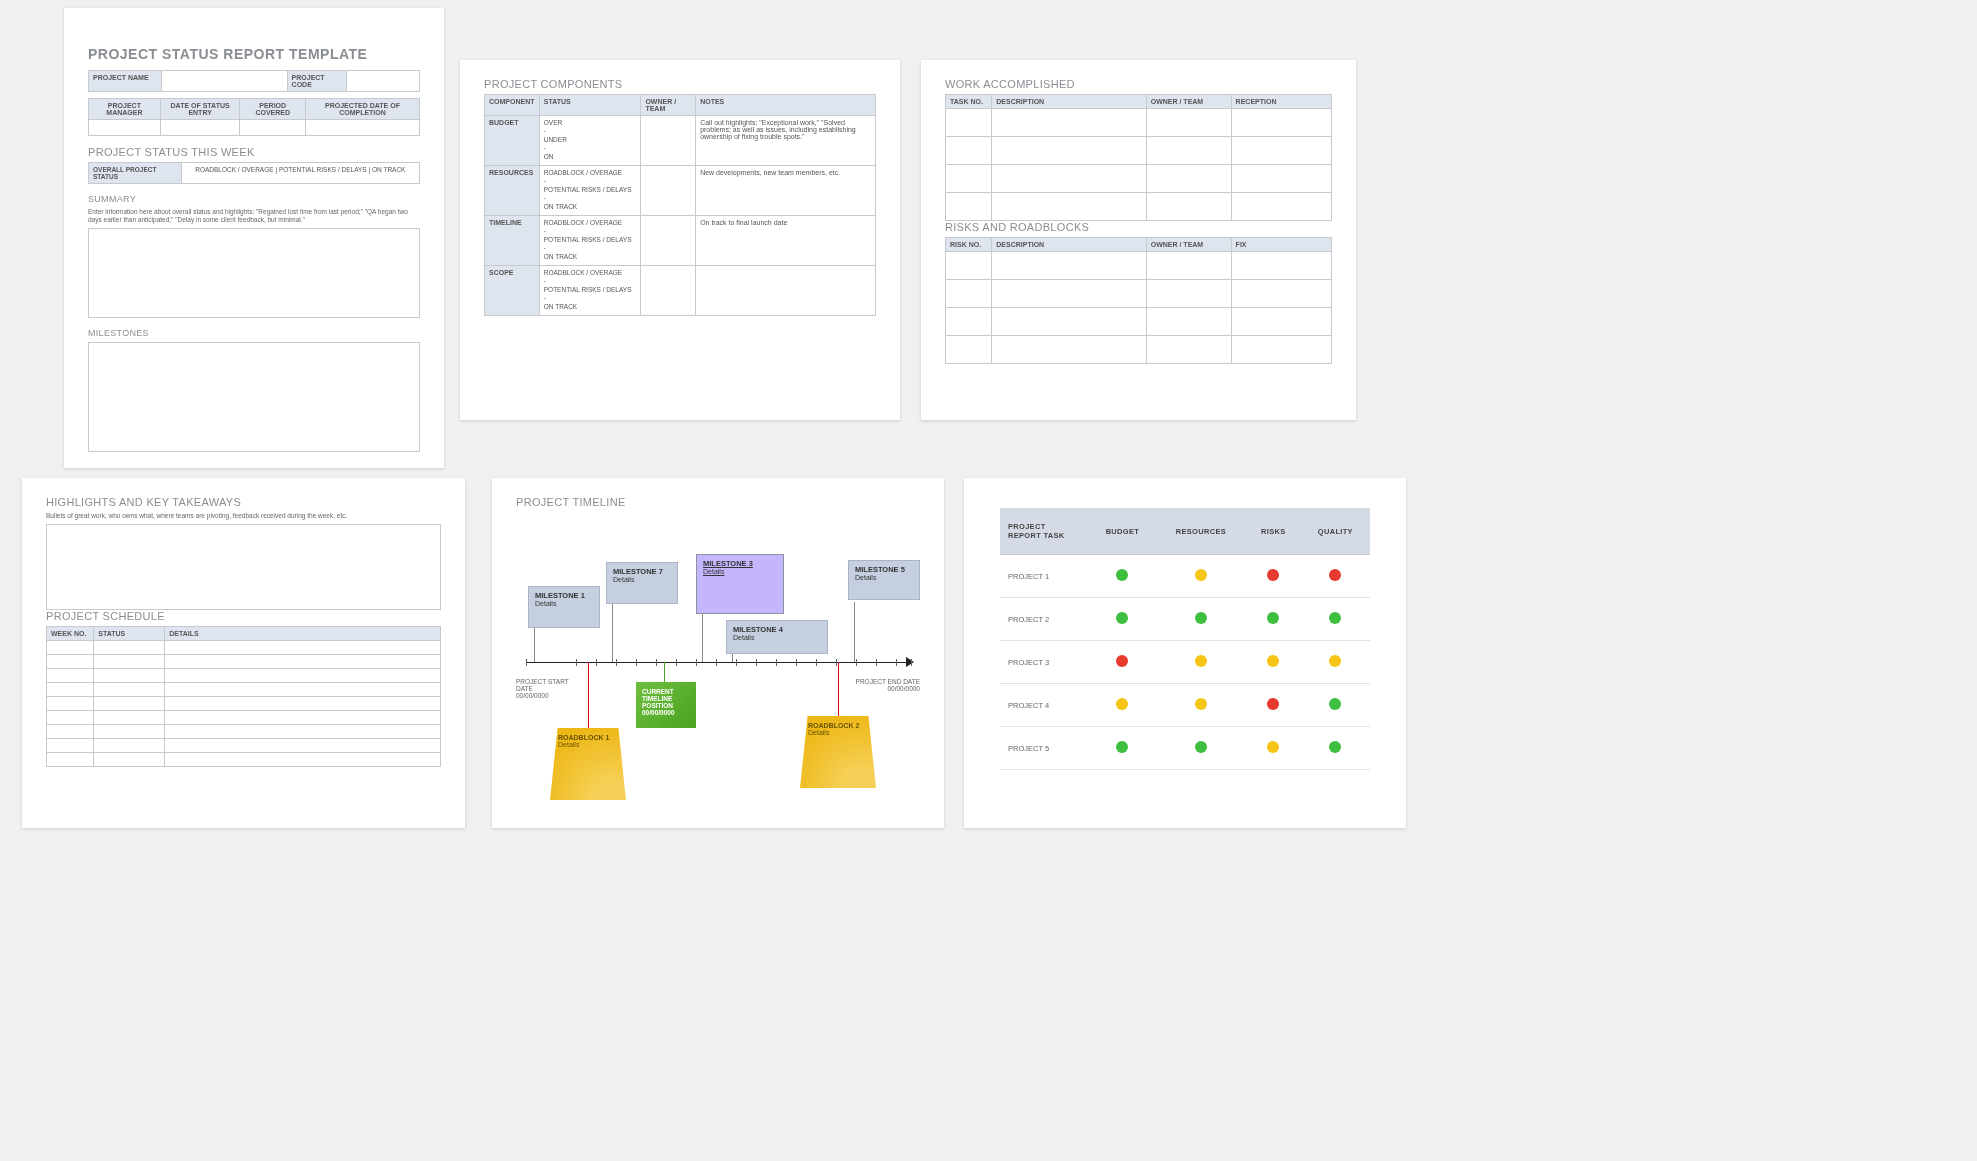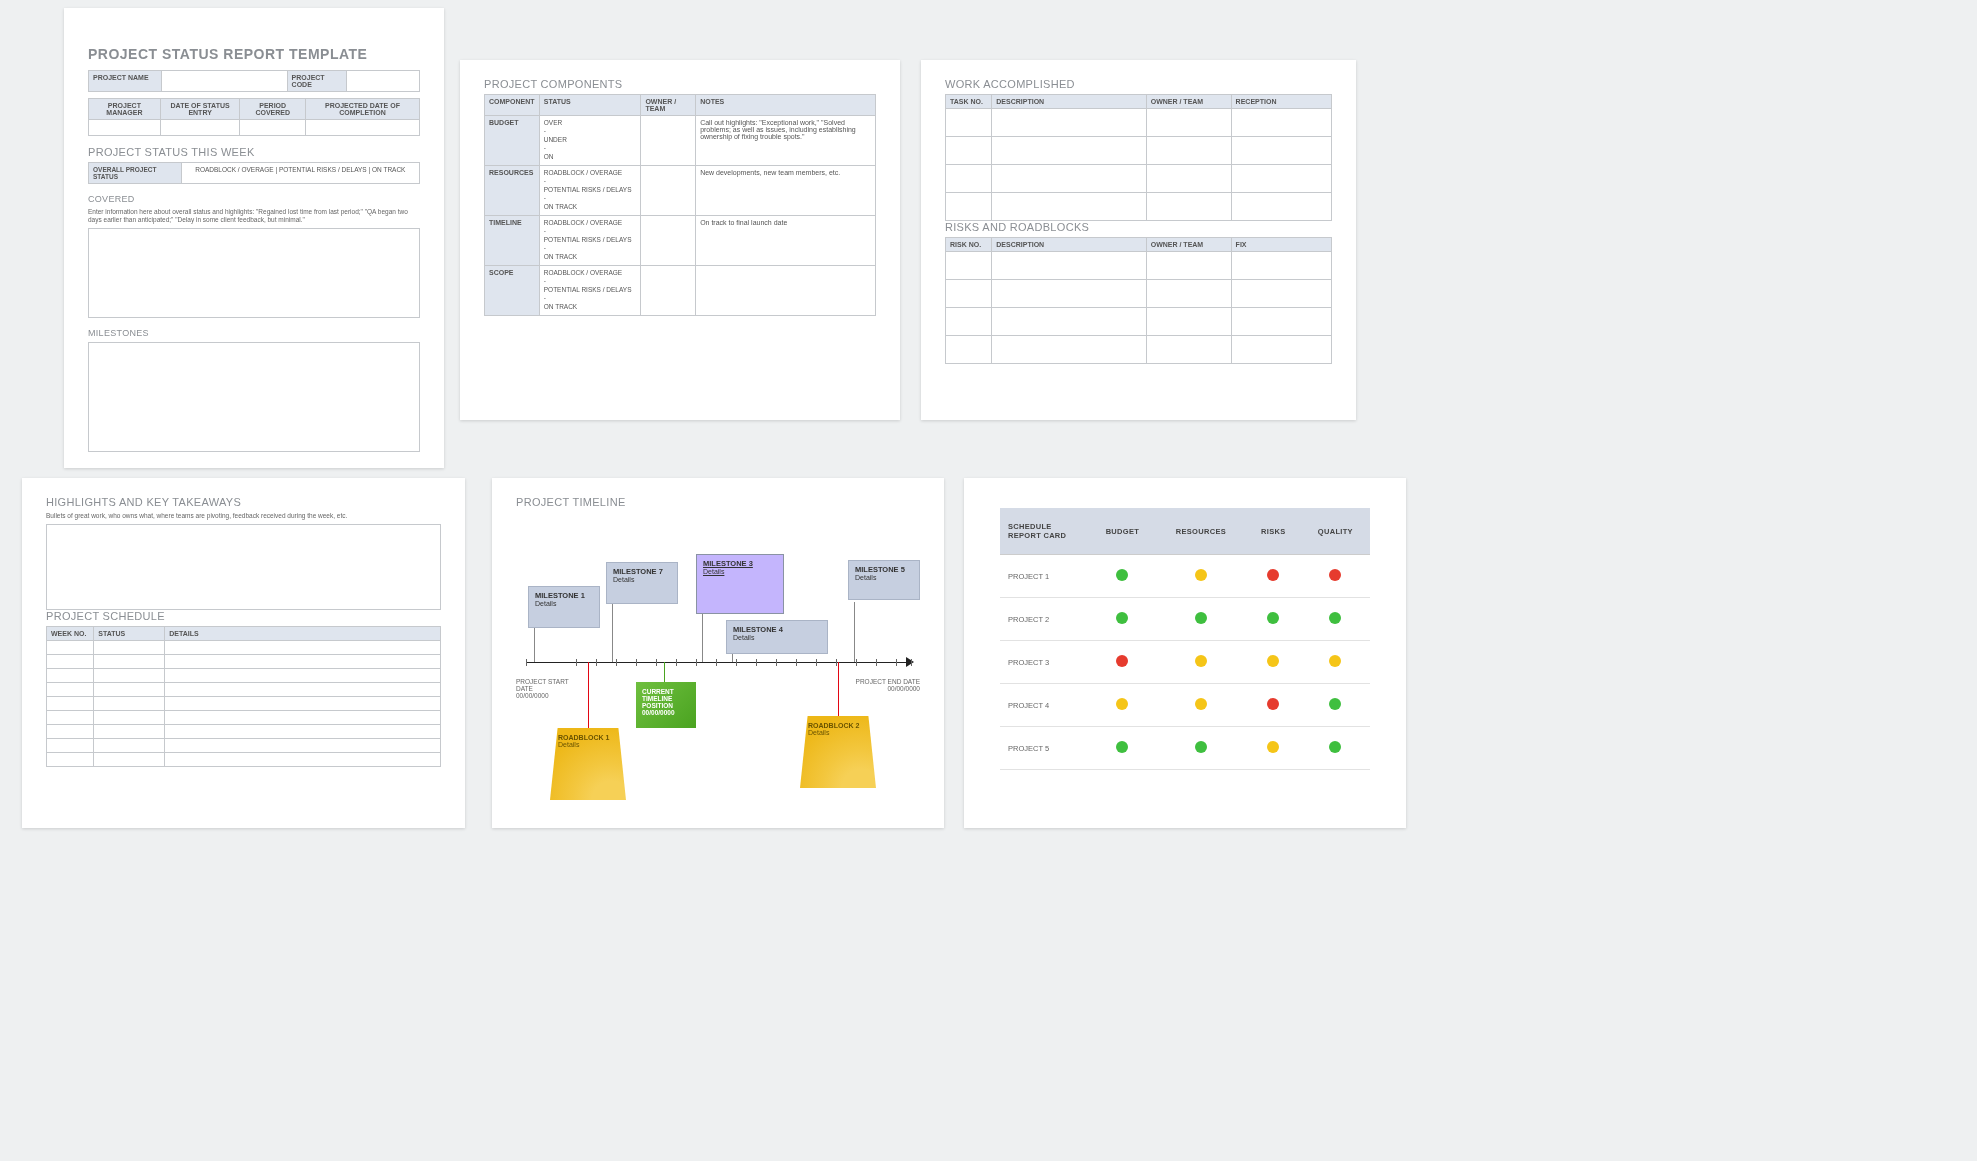--- a/index.html
+++ b/index.html
@@ -109,21 +109,21 @@
     </table>
   <div class="sec-title">PROJECT STATUS THIS WEEK</div>
   <table class="tbl status-row">
     <tbody>
         <tr>
           <th style="width:28%;font-size:6.5px;">OVERALL PROJECT STATUS</th>
           <td>ROADBLOCK / OVERAGE   |   POTENTIAL RISKS / DELAYS   |   ON TRACK</td>
         </tr>
   </tbody>
     </table>
-  <div class="sec-title" style="font-size:9px;">COVERED</div>
+  <div class="sec-title" style="font-size:9px;">SUMMARY</div>
   <div class="small-note">Enter information here about overall status and highlights: "Regained lost time from last period;" "QA began two days earlier than anticipated;" "Delay in some client feedback, but minimal."</div>
   <div class="big-box"></div>
   <div class="sec-title" style="font-size:9px;">MILESTONES</div>
   <div class="big-box2"></div>
 </div>
 
 <div class="page p2">
   <div class="sec-title">PROJECT COMPONENTS</div>
   <table class="tbl comp-tbl">
     <tbody>
@@ -356,21 +356,21 @@
     <div class="date-label" style="right:0px; top:164px; width:70px; text-align:right;">
       <span>PROJECT END DATE</span><br><span>00/00/0000</span>
     </div>
   </div>
 </div>
 
 <div class="page p6">
   <table class="rc-tbl">
     <tbody>
         <tr>
-      <th style="width:24%">SCHEDULE REPORT CARD</th>
+      <th style="width:24%">PROJECT REPORT TASK</th>
       <th>BUDGET</th>
       <th>RESOURCES</th>
       <th>RISKS</th>
       <th>QUALITY</th>
     </tr>
     </tbody>
       <tbody id="rc-body">
         <tr>
           <td>PROJECT 1</td>
           <td><span class="dot g"></span></td>

